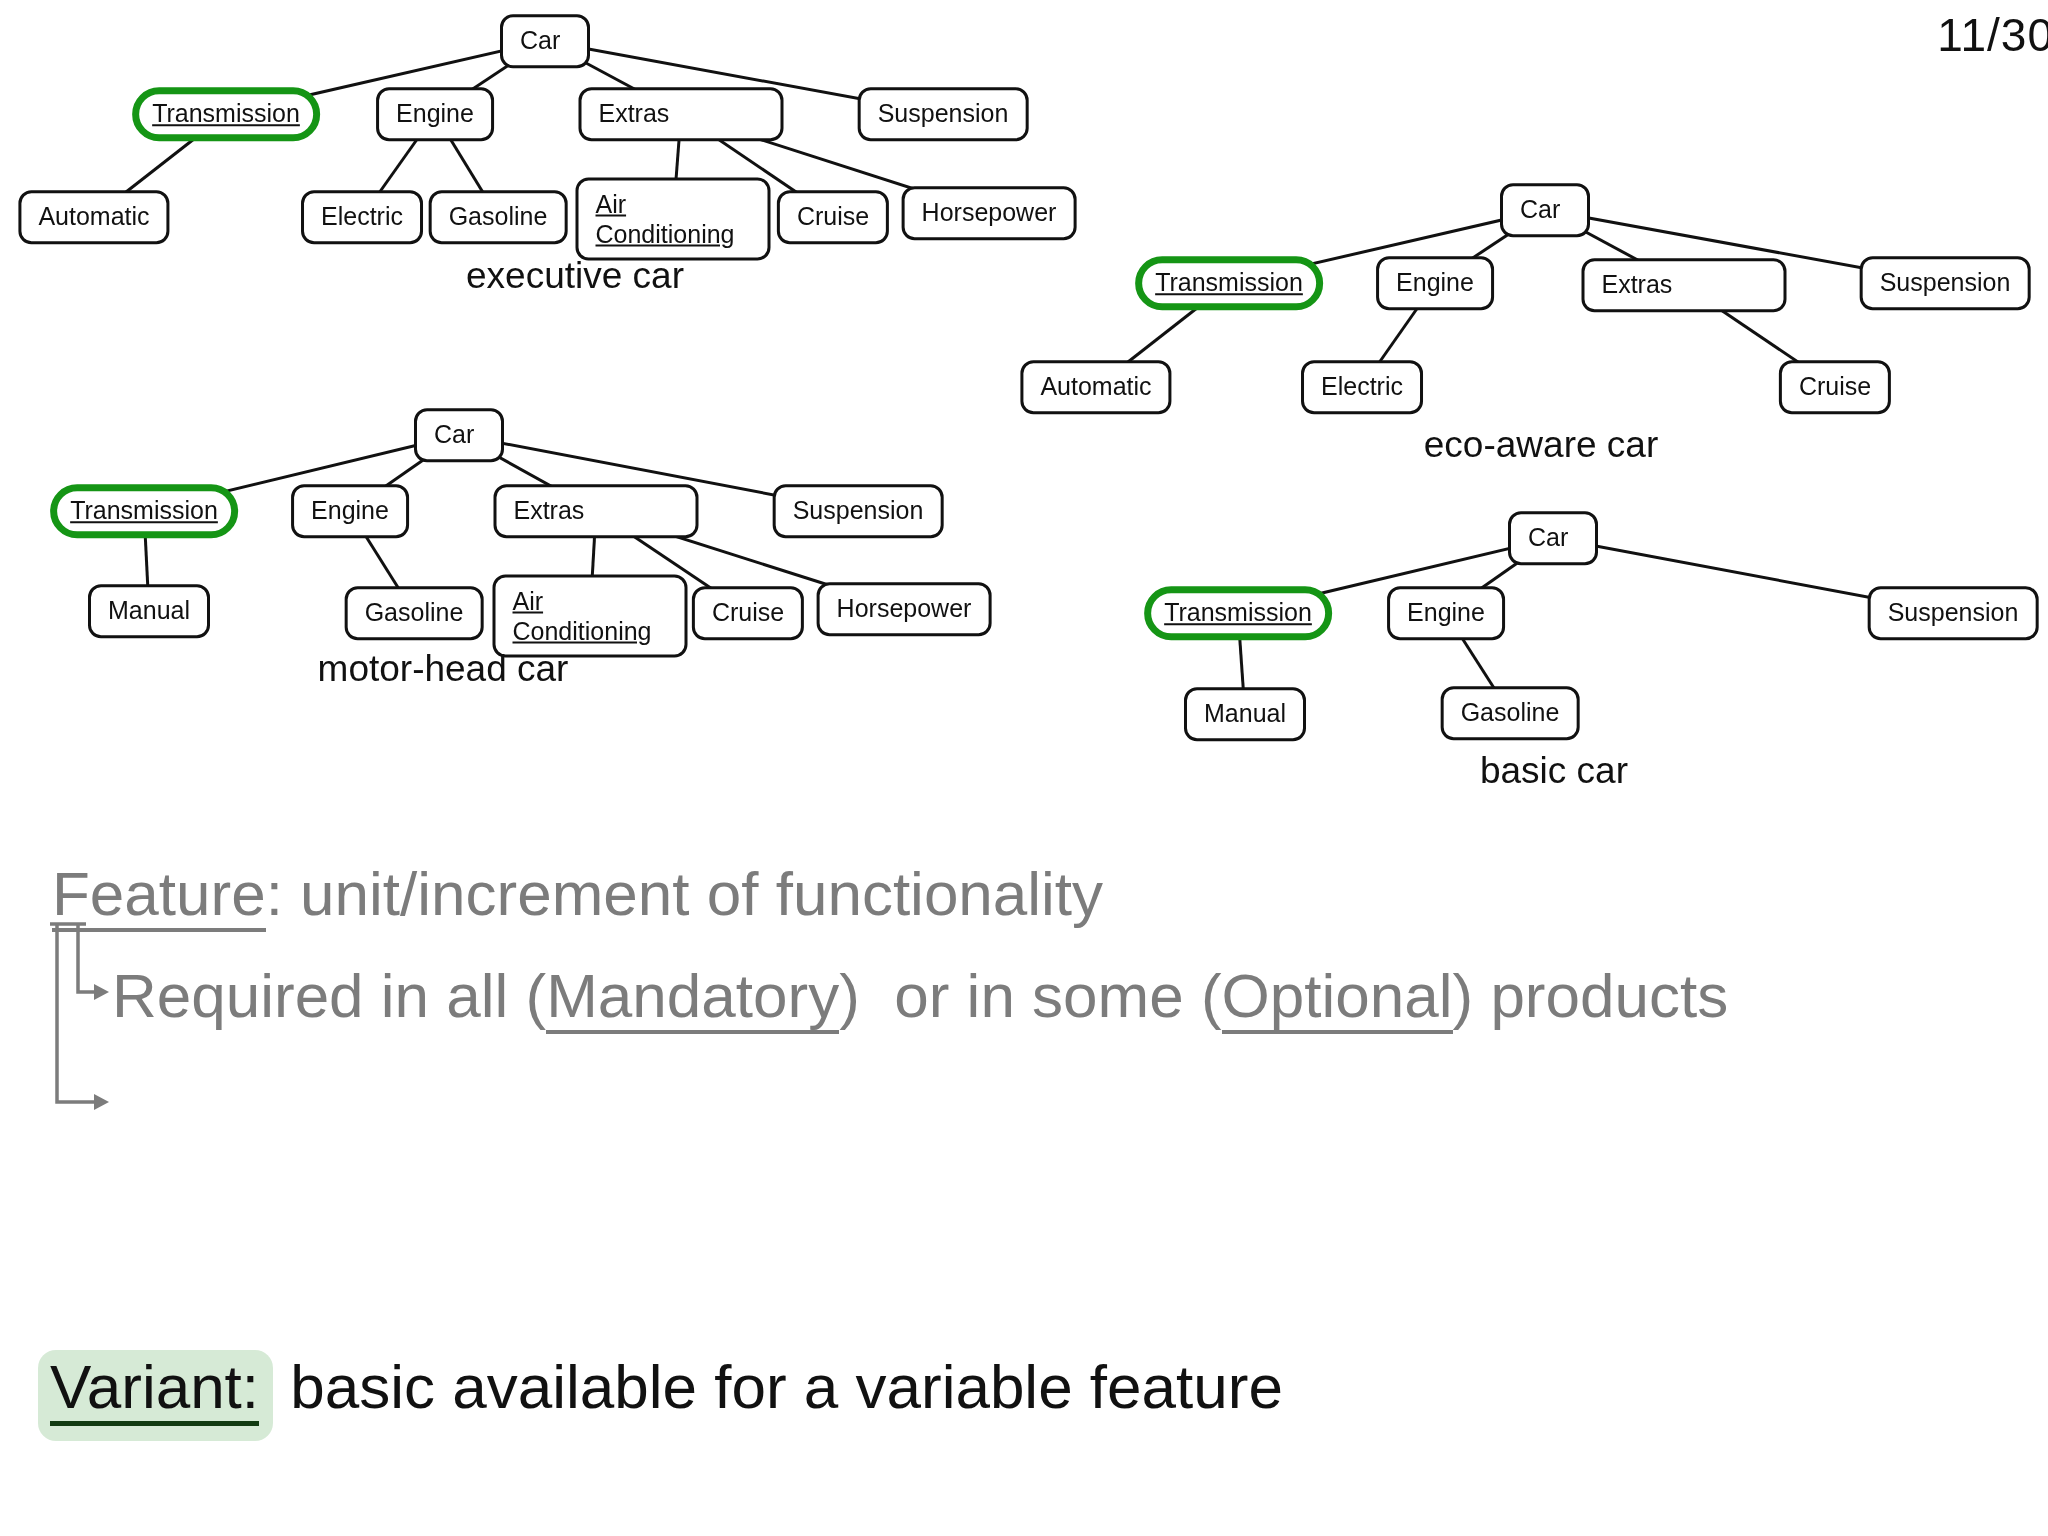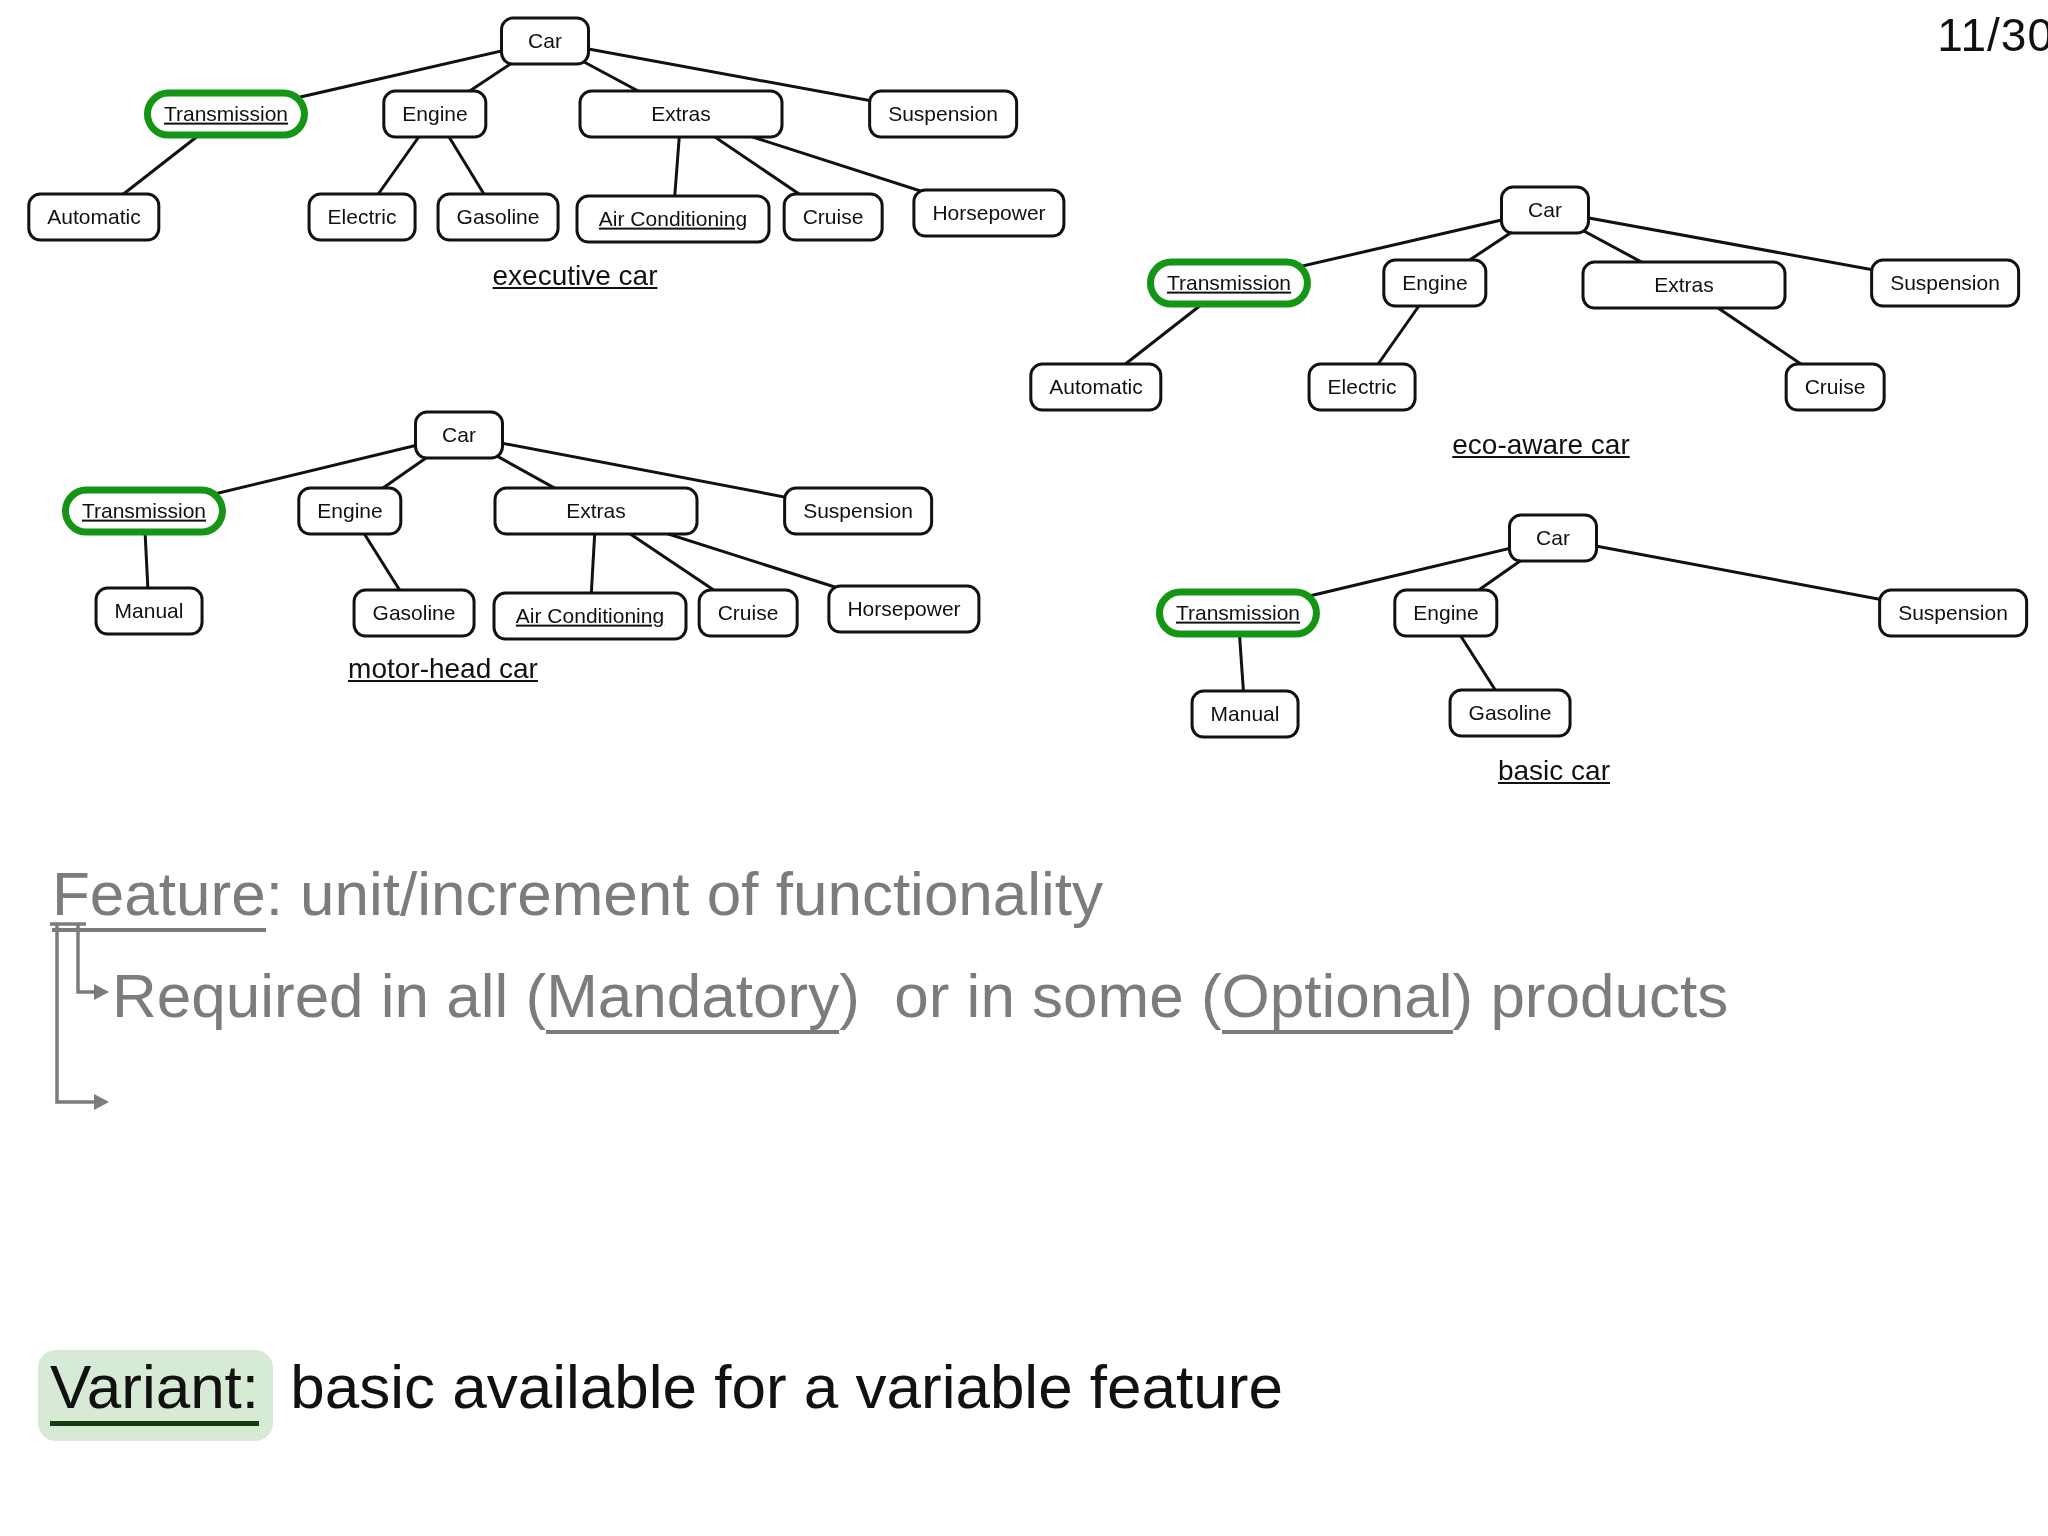--- a/index.html
+++ b/index.html
@@ -5,30 +5,30 @@
   html,body{margin:0;padding:0;background:#e8e8e8;}
   .slide{
     position:relative;width:2048px;height:1536px;background:#fff;overflow:hidden;
     font-family:"Liberation Sans", sans-serif;color:#111;
   }
   #edges-svg{position:absolute;left:0;top:0;width:2048px;height:1536px;}
   #trees-layer{position:absolute;left:0;top:0;width:100%;height:100%;}
   .node{
     position:absolute;transform:translate(-50%,-50%);
     background:#fff;border:3px solid #111;border-radius:13px;
-    font-size:21px;line-height:1.18;padding:9px 17px;text-align:center;
+    font-size:25px;line-height:1.18;padding:9px 17px;
     white-space:nowrap;color:#111;
   }
   .node.green{
     border:7px solid var(--green,#159515);border-radius:28px;padding:5px 13px;text-decoration:underline;
   }
   .node.wrap{white-space:normal;text-decoration:underline;}
   .tree-label{
     position:absolute;transform:translate(-50%,-50%);
-    font-size:28px;color:#111;white-space:nowrap;text-decoration:underline;
+    font-size:37px;color:#111;white-space:nowrap;
   }
   .textline{
     position:absolute;font-size:62px;line-height:1.25;white-space:nowrap;
   }
   .textline.gray{color:var(--gray,#7c7c7c);}
   .u{border-bottom:4px solid currentColor;}
   .variant-hl{
     background:var(--hl,#d6ead6);border-radius:18px;
     padding:2px 14px 20px 12px;margin-left:-12px;
   }

